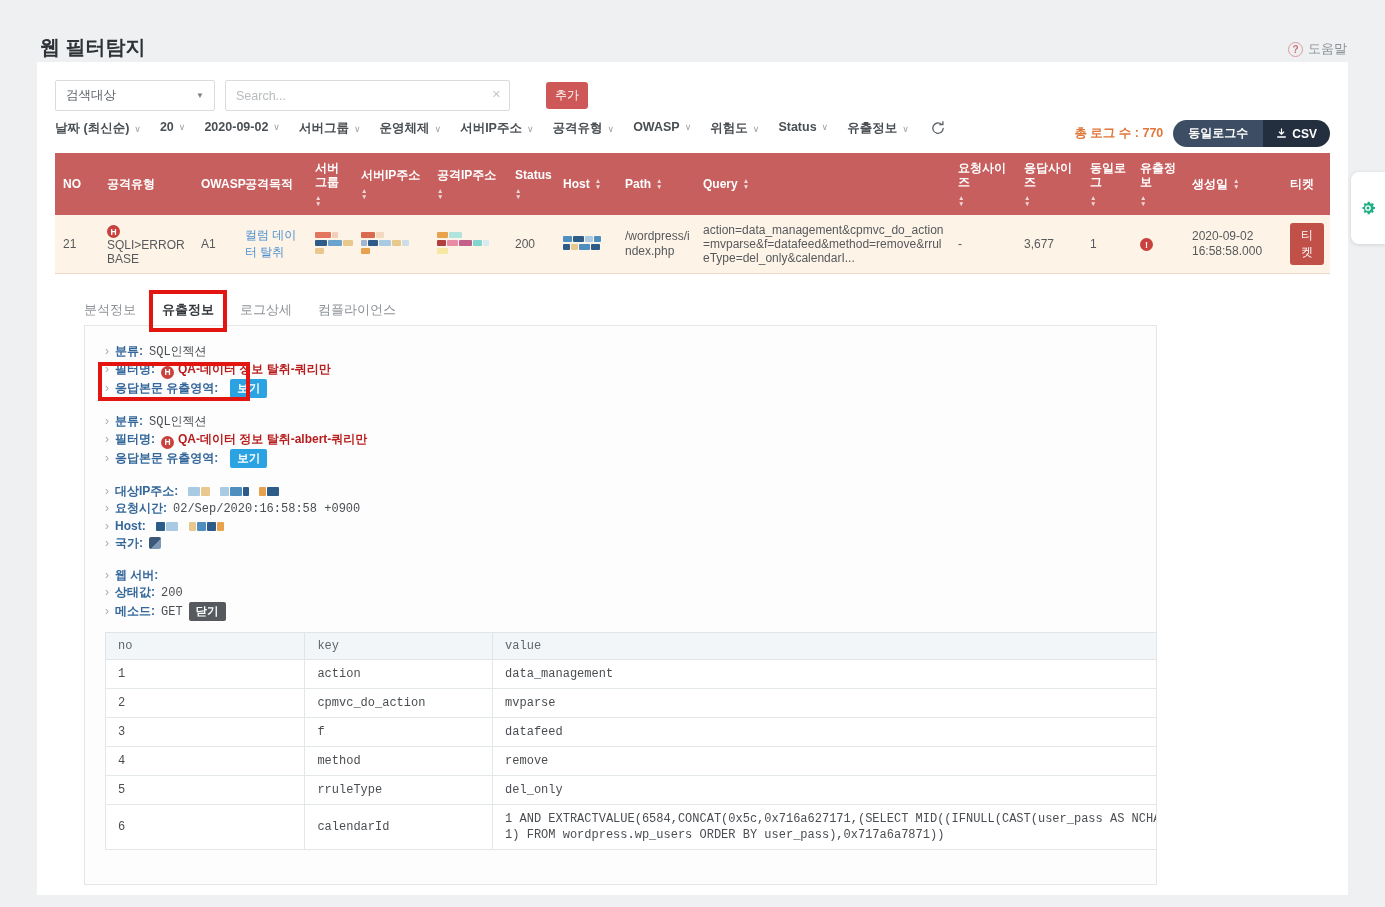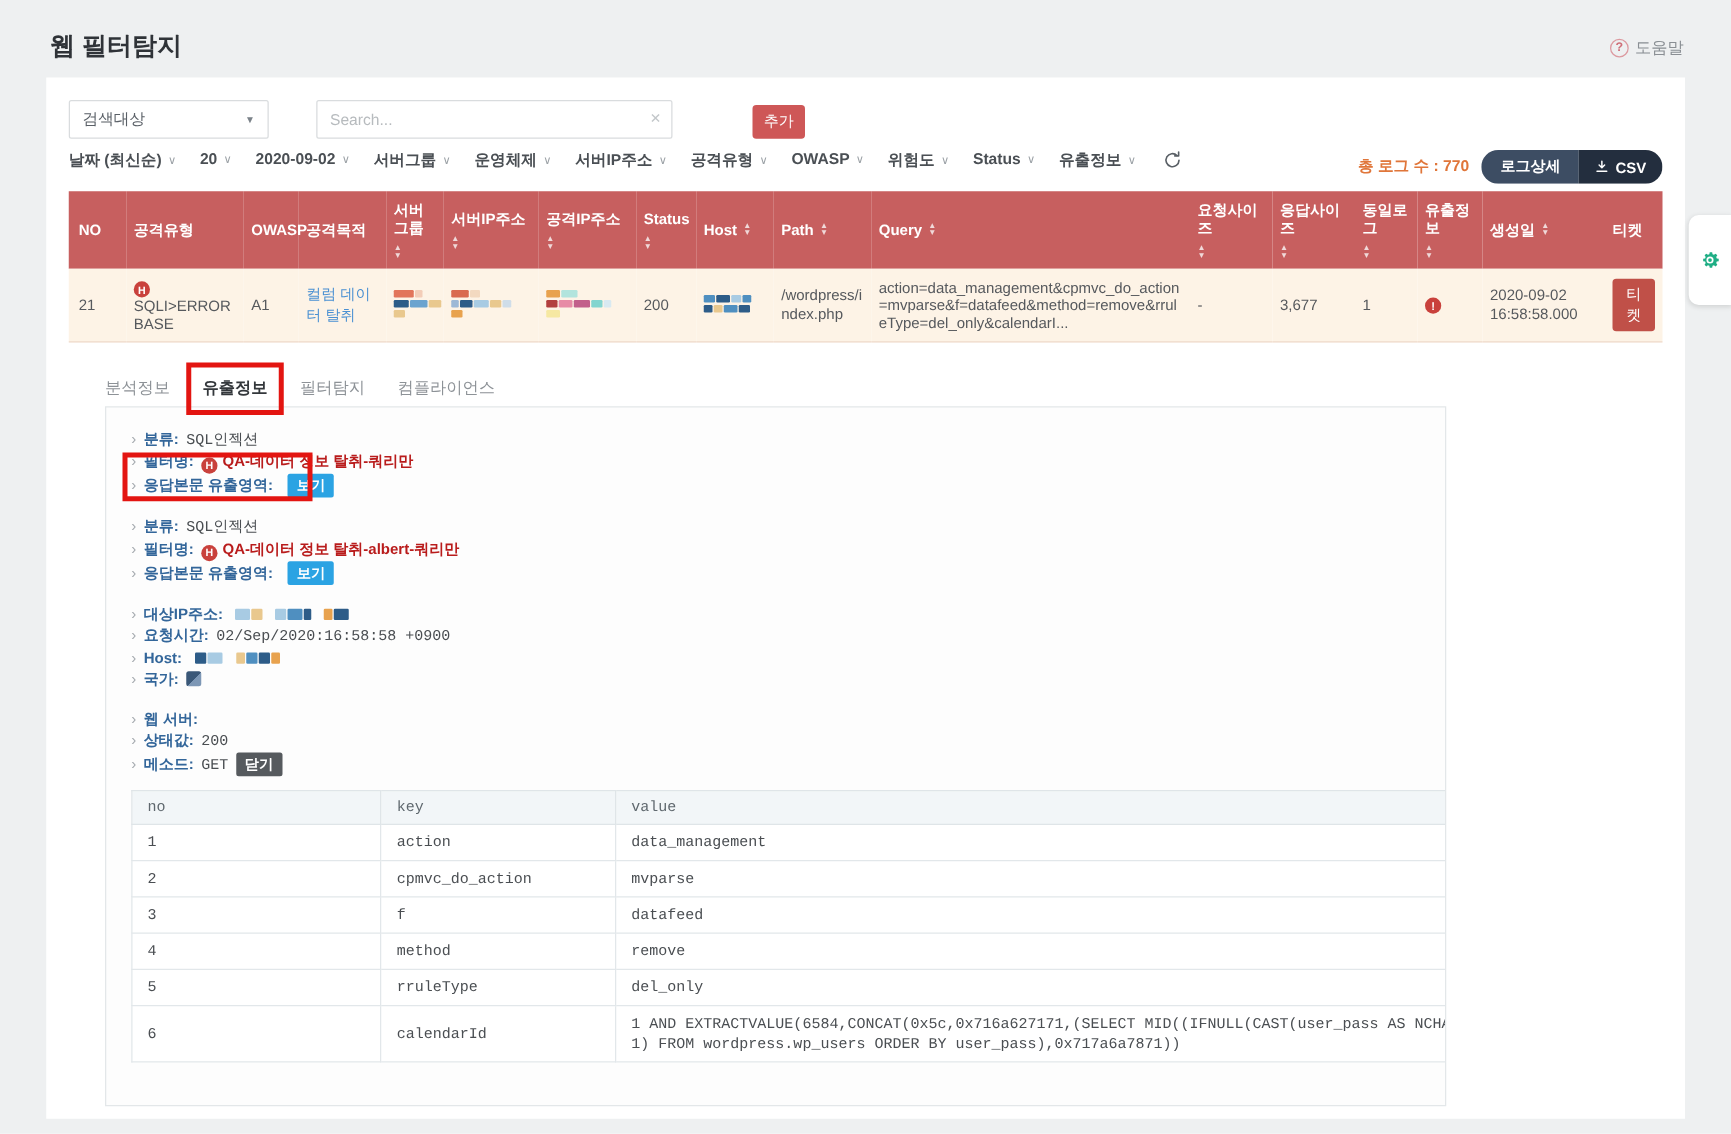--- a/index.html
+++ b/index.html
@@ -1,30 +1,30 @@
 <!DOCTYPE html>
 <html><head>
 <meta charset="utf-8">
 <style>
   * { margin:0; padding:0; box-sizing:border-box; }
   html,body { width:1385px; height:907px; }
   body { font-family:"Liberation Sans","DejaVu Sans",sans-serif; background:#eef0f1; color:#4a4f54; overflow:hidden; }
   .screen { position:relative; width:1385px; height:907px; }
 
   
-  .topbar { position:absolute; left:0; top:5px; width:100%; height:73px; }
+  .topbar { position:absolute; left:0; top:16px; width:100%; height:73px; }
   .page-title { position:absolute; left:40px; top:18px; font-size:20px; font-weight:700; color:#2f3338; }
   .help { position:absolute; right:38px; top:24px; font-size:13px; color:#8a8f94; cursor:pointer; display:flex; align-items:center; gap:5px; }
   .help-icon { display:inline-flex; align-items:center; justify-content:center; width:15px; height:15px; border:1px solid #dc9aa0; border-radius:50%; color:#cf7079; font-size:10px; font-weight:700; }
 
   
   .card { position:absolute; left:37px; top:62px; width:1311px; height:833px; background:#ffffff; }
 
   
-  .search-row { position:absolute; left:18px; top:18px; display:flex; align-items:flex-end;gap:28px; }
+  .search-row { position:absolute; left:18px; top:18px; display:flex; align-items:center; }
   .select { width:160px; height:31px; border:1px solid #d9dcde; border-radius:2px; background:#fff; display:flex; align-items:center; justify-content:space-between; padding:0 10px; font-size:12.5px; color:#5a6067; cursor:pointer; }
   .select .caret { font-size:8px; color:#7b8289; }
   .searchbox { position:relative; margin-left:10px; }
   .searchbox input { width:285px; height:31px; border:1px solid #d9dcde; border-radius:2px; padding:0 28px 0 10px; font-size:12.5px; color:#000000; font-family:inherit; }
   .searchbox input::placeholder { color:#b7bbbe; }
   .searchbox .clear { position:absolute; right:9px; top:8px; font-size:11px; color:#c3c7ca; cursor:pointer; }
   .add-btn { margin-left:36px; background:#ce5757; color:#fff; border:none; border-radius:3px; font-size:12px; padding:5px 9px; cursor:pointer; font-family:inherit; }
 
   
   .filter-row { position:absolute; left:18px; right:18px; top:58px; height:28px; display:flex; align-items:flex-start; }
@@ -169,21 +169,21 @@
         </span>
       <span class="refresh">
         <svg width="16" height="16" viewBox="0 0 16 16">
             <path d="M13.2 8.3a5.2 5.2 0 1 1-1.6-3.9" stroke="#5a6066" stroke-width="1.3" fill="none" stroke-linecap="round"></path>
             <path d="M12.9 1.6v3.1h-3.1" stroke="#5a6066" stroke-width="1.3" fill="none" stroke-linecap="round" stroke-linejoin="round"></path>
           </svg>
       </span>
       <div class="toolbar-right">
         <span class="total">총 로그 수 : 770</span>
         <div class="pill">
-          <button class="pill-left">로그상세</button>
+          <button class="pill-left">동일로그수</button>
           <button class="pill-right">
             <svg width="11" height="11" viewBox="0 0 12 12">
                 <path d="M6 1v5.6M3.6 4.4L6 6.8l2.4-2.4" stroke="#fff" stroke-width="1.3" fill="none" stroke-linecap="round" stroke-linejoin="round"></path>
                 <path d="M1.8 9.8h8.4" stroke="#fff" stroke-width="1.4" stroke-linecap="round"></path>
               </svg>
             <span>CSV</span>
           </button>
         </div>
       </div>
     </div>
@@ -355,21 +355,21 @@
           <td><span class="warn-icon">!</span></td>
           <td class="created-cell">2020-09-02 16:58:58.000</td>
           <td><button class="ticket-btn">티켓</button></td>
         </tr>
       </tbody>
     </table>
 
     <div class="tabs">
       <span class="tab">분석정보</span>
       <span class="tab active"><span>유출정보</span><i class="anno"></i></span>
-      <span class="tab">필터탐지</span>
+      <span class="tab">로그상세</span>
       <span class="tab">컴플라이언스</span>
     </div>
 
     <div class="panel">
 
       <div class="dblock">
         <div class="dline"><span class="arr">›</span><span class="lbl">분류</span><span class="val">SQL인젝션</span></div>
         <div class="dline"><span class="arr">›</span><span class="lbl">필터명</span><span class="sev-icon">H</span><span class="kval">QA-데이터 정보 탈취-쿼리만</span></div>
         <div class="dline"><span class="rel"><span class="arr">›</span><span class="lbl">응답본문 유출영역</span><button class="view-btn">보기</button><i class="anno2"></i></span></div>
       </div>

